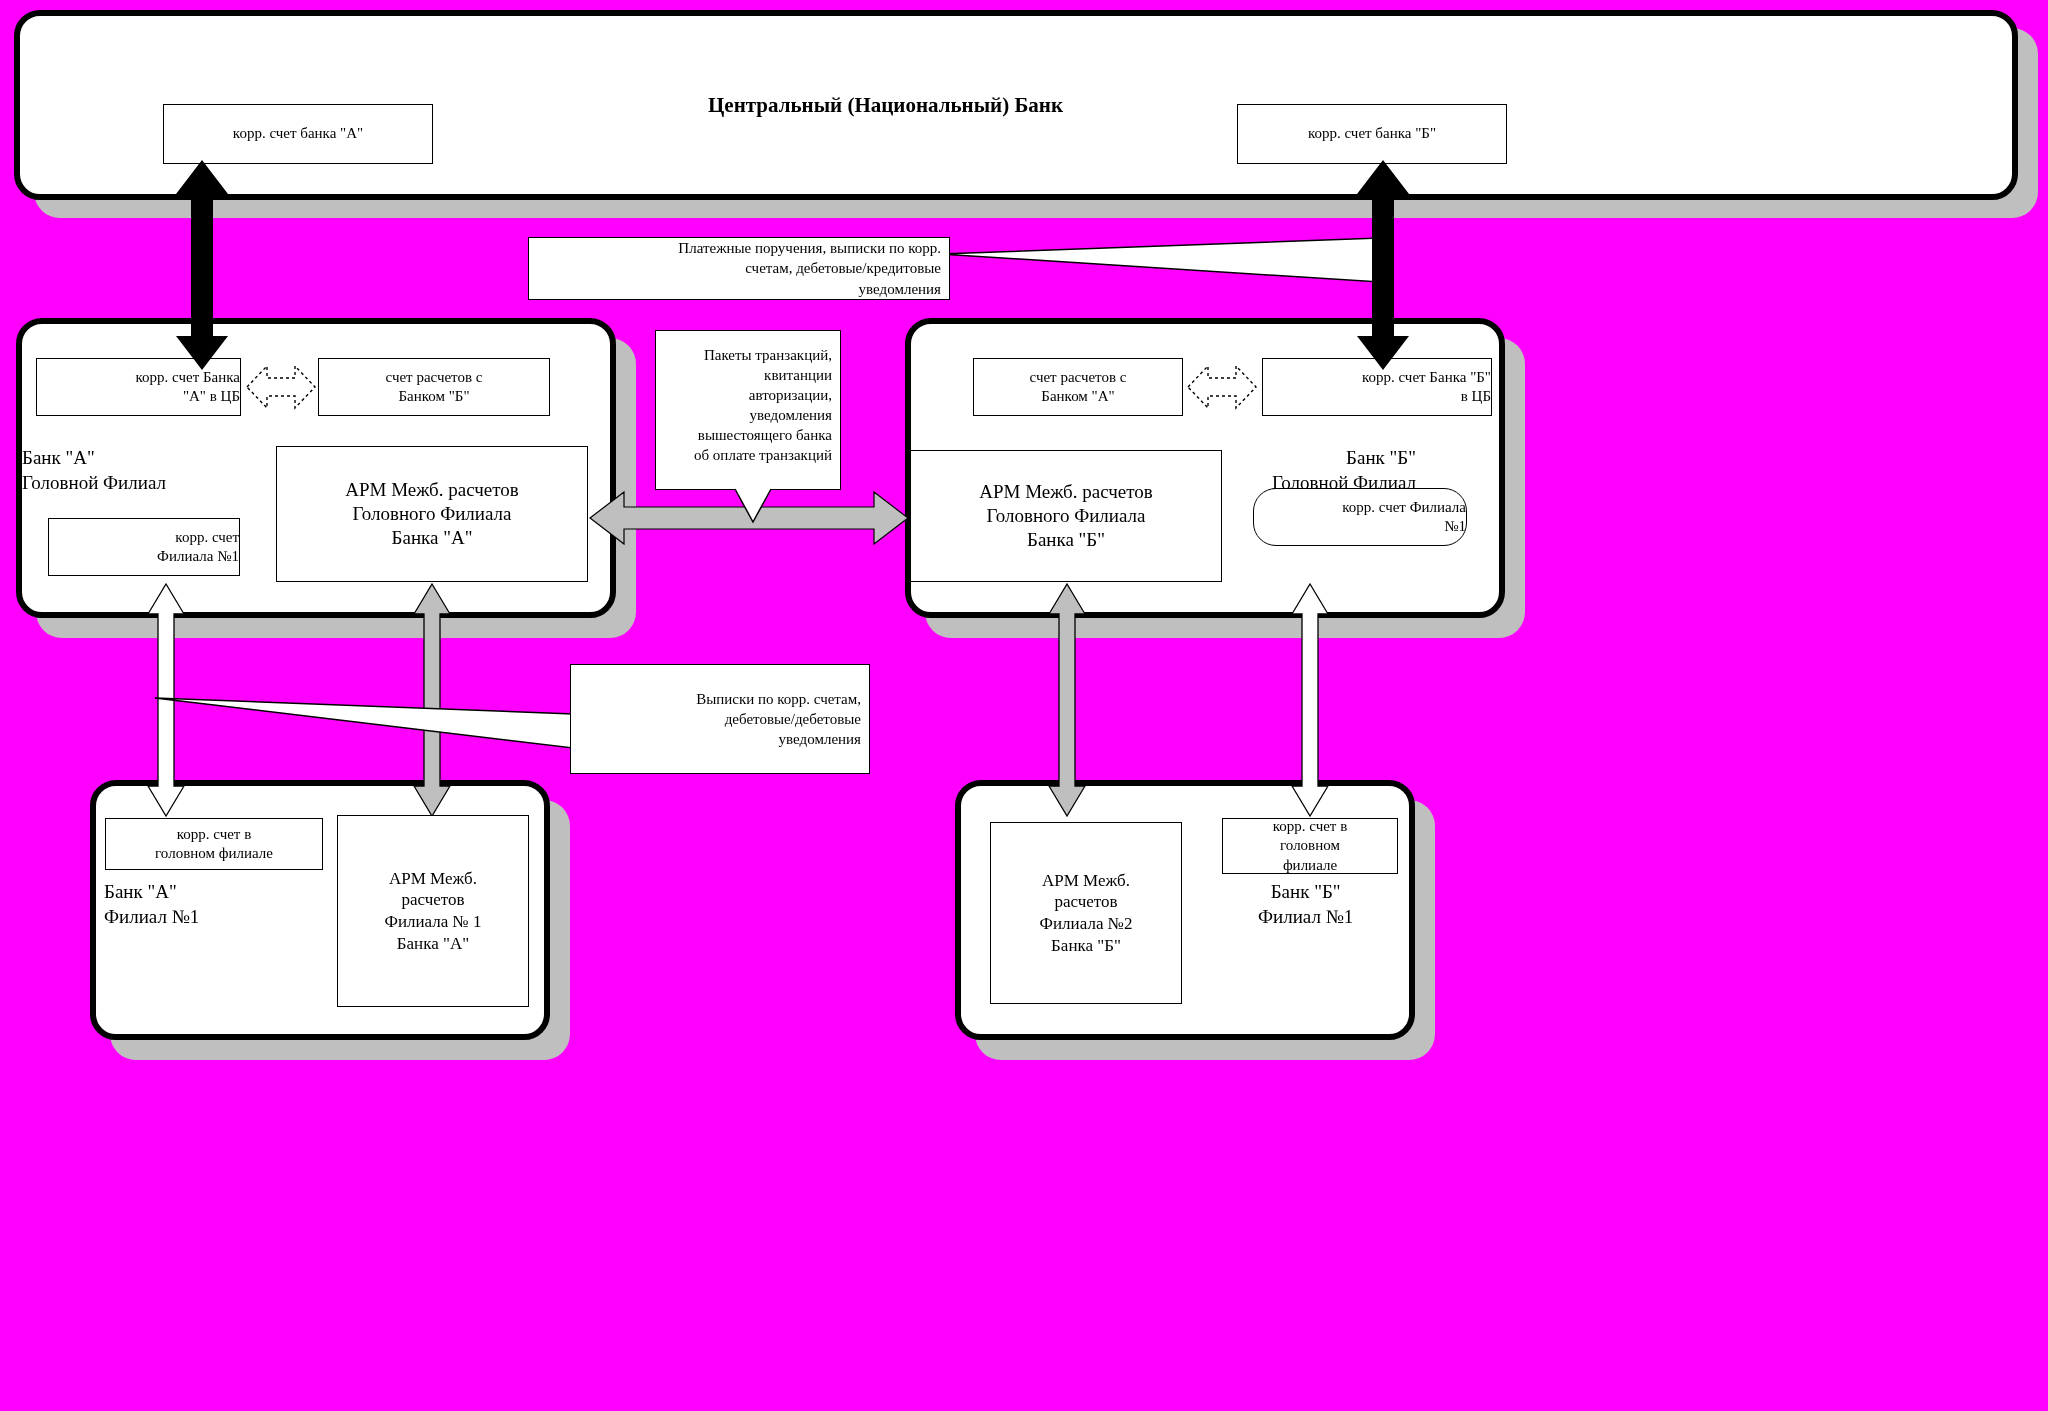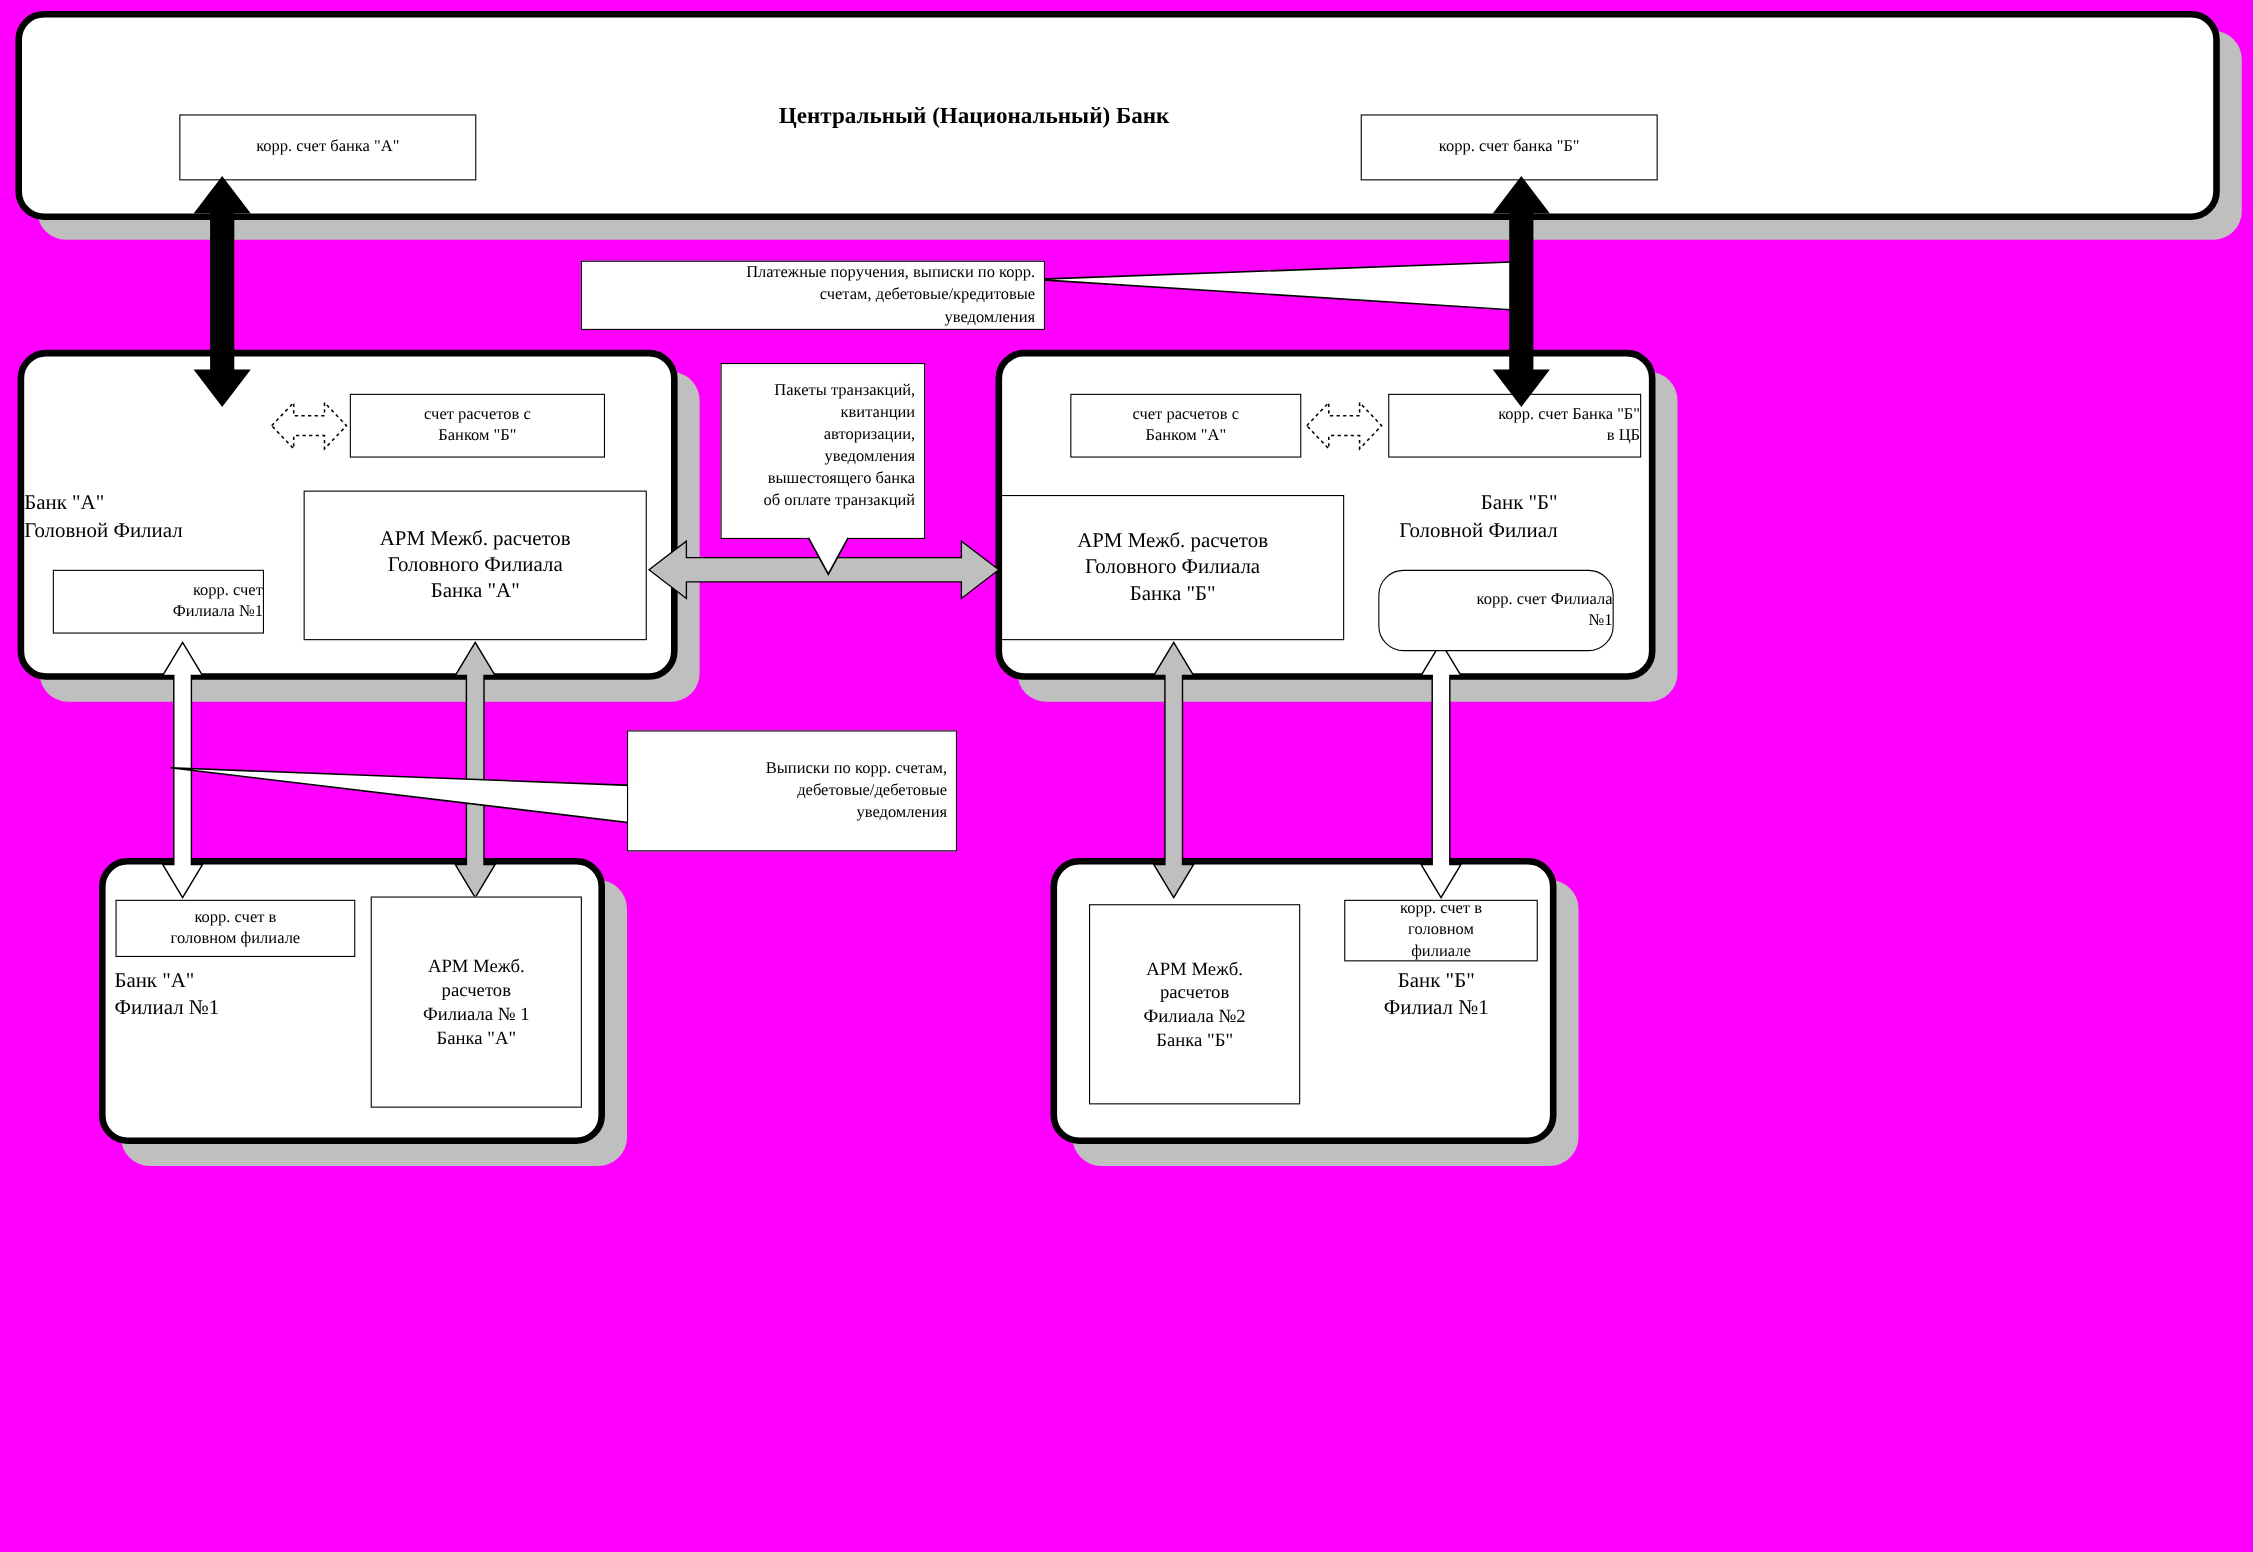--- a/index.html
+++ b/index.html
@@ -114,20 +114,24 @@
 счетам, дебетовые/кредитовые
 уведомления</span>
   </div>
 
   <div class="panel-shadow" style="left:36px;top:338px;width:600px;height:300px;"></div>
   <div class="panel" style="left:16px;top:318px;width:600px;height:300px;"></div>
 
   <div class="label f19" style="left: 22px; top: 446px; white-space: pre-line;">Банк "А"
 Головной Филиал</div>
 
+  <div class="rect f15" style="left:36px;top:358px;width:205px;height:58px;">
+    <span style="white-space: pre-line;">корр. счет Банка
+"А" в ЦБ</span>
+  </div>
 
   <div class="rect f15" style="left:318px;top:358px;width:232px;height:58px;">
     <span style="text-align: center; white-space: pre-line;">счет расчетов с
 Банком "Б"</span>
   </div>
 
   <div class="arrow" style="left:247px;top:360px;width:68px;height:54px;z-index:16;">
     <svg width="68" height="54" viewBox="0 0 68 54">
       <polygon points="0,27 20,6 20,18 48,18 48,6 68,27 48,48 48,36 20,36 20,48" fill="#ffffff" stroke="#000000" stroke-width="1.4" stroke-dasharray="3,3"></polygon>
     </svg>
@@ -165,21 +169,21 @@
     <span style="white-space: pre-line;">корр. счет Банка "Б"
 в ЦБ</span>
   </div>
 
   <div class="rect f19" style="left:910px;top:450px;width:312px;height:132px;">
     <span style="text-align: center; white-space: pre-line;">АРМ Межб. расчетов
 Головного Филиала
 Банка "Б"</span>
   </div>
 
-  <div class="rect f15" style="left:1253px;top:518px;width:214px;height:74px;border-radius:23px;">
+  <div class="rect f15" style="left:1253px;top:488px;width:214px;height:58px;border-radius:23px;">
     <span style="white-space: pre-line;">корр. счет Филиала
 №1</span>
   </div>
 
   <div class="note f15" style="left:655px;top:330px;width:186px;height:160px;
               align-items:flex-start;padding-top:14px;">
     <span style="white-space: pre-line;">Пакеты транзакций,
 квитанции
 авторизации,
 уведомления

